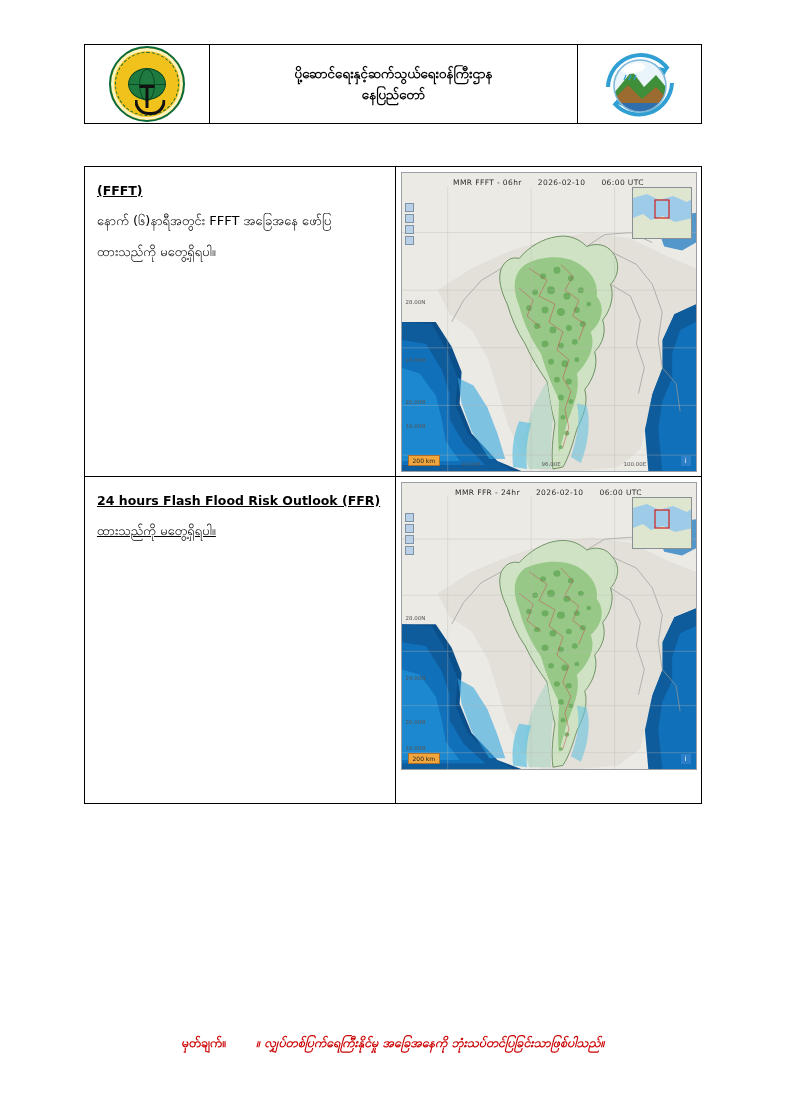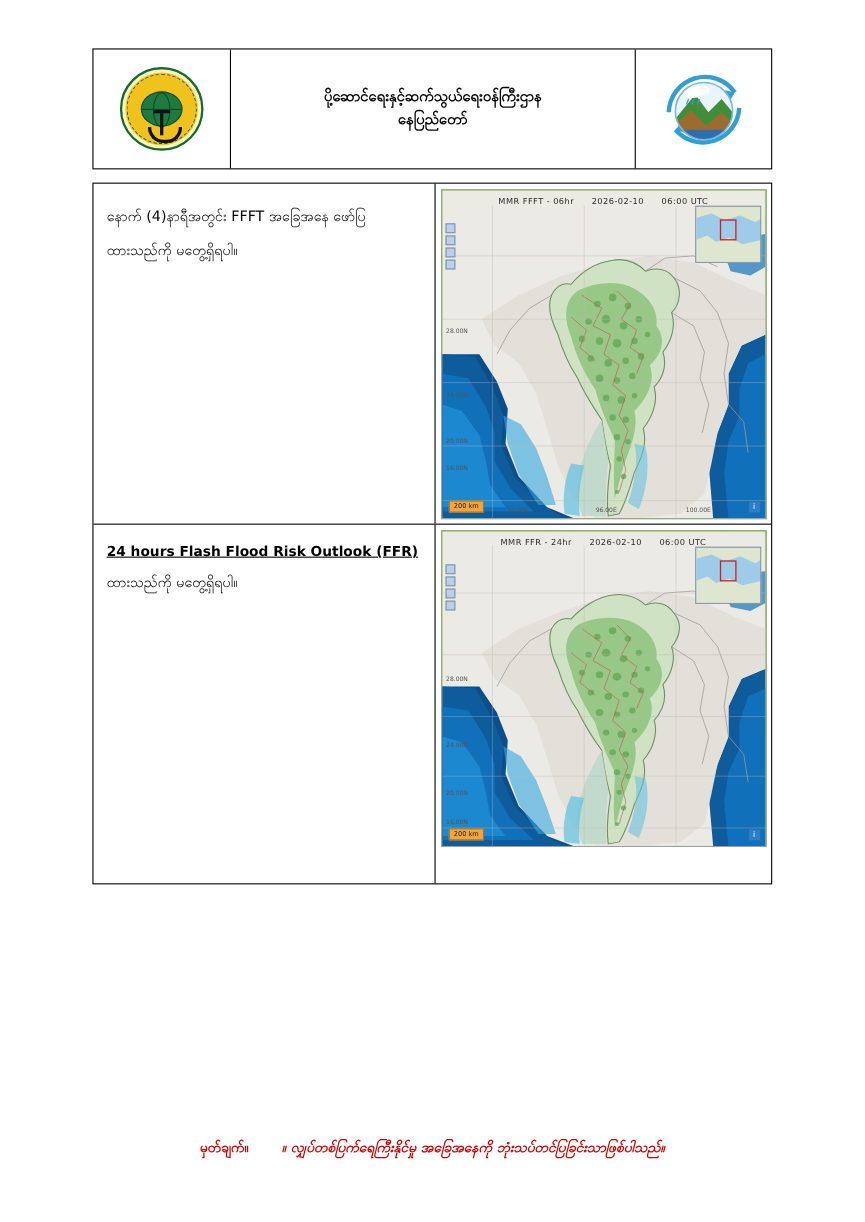--- a/index.html
+++ b/index.html
@@ -22,21 +22,21 @@
     width: 786px;
     height: 1111px;
   }
 
   
   .header-table {
     position: absolute;
     left: 84px;
     top: 44px;
     width: 618px;
-    height: 110px;
+    height: 80px;
     border: 1px solid #000;
     box-sizing: border-box;
     display: flex;
   }
   .header-cell-left {
     width: 125px;
     border-right: 1px solid #000;
     box-sizing: border-box;
     display: flex;
     align-items: center;
@@ -160,21 +160,21 @@
     width: 618px;
     border: 1px solid #000;
     box-sizing: border-box;
     border-collapse: collapse;
   }
   .row {
     display: flex;
     border-bottom: 1px solid #000;
     box-sizing: border-box;
   }
-  .row.last { border-bottom: none; }
+  .row.last { border-bottom: none; text-decoration: underline; }
   .cell-text {
     width: 311px;
     box-sizing: border-box;
     border-right: 1px solid #000;
     padding: 12px 14px 10px 12px;
   }
   .cell-map {
     flex: 1;
     box-sizing: border-box;
     padding: 5px 4px 5px 4px;
@@ -375,21 +375,22 @@
           <circle cx="42" cy="39" r="26" fill="none" stroke="#7fb7d8" stroke-width="1.5"></circle>
         </svg>
       </div>
     </div>
   </div>
 
   <div class="main-table">
 
     <div class="row row1">
       <div class="cell-text">
-        <div class="body-my">နောက် (4)နာရီအတွင်း FFFT အခြေအနေ ဖော်ပြ</div>
+        <div class="title-en">(FFFT)</div>
+        <div class="body-my">နောက် (၆)နာရီအတွင်း FFFT အခြေအနေ ဖော်ပြ</div>
         <div class="body-my">ထားသည်ကို မတွေ့ရှိရပါ။</div>
       </div>
       <div class="cell-map">
         <div class="map-fig">
 
           <div class="map-canvas">
             <svg viewBox="0 0 296 300" preserveAspectRatio="none">
               <rect x="0" y="0" width="296" height="300" fill="#eceae5"></rect>
 
               <path d="M0 150 L34 150 L50 175 L60 200 L58 232 L70 262 L96 290 L120 300 L0 300 Z" fill="#0b4f8a"></path>

